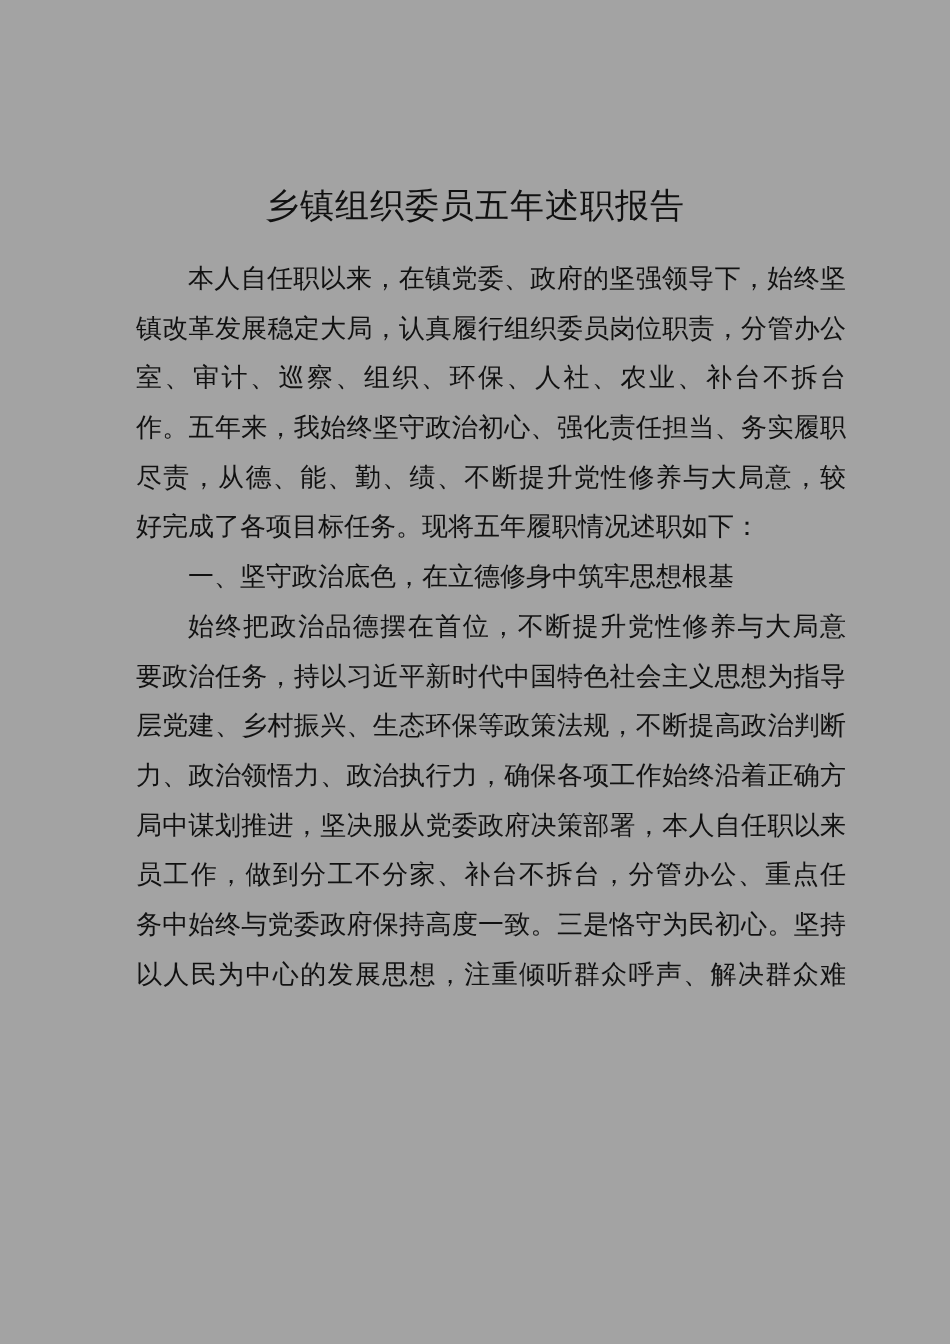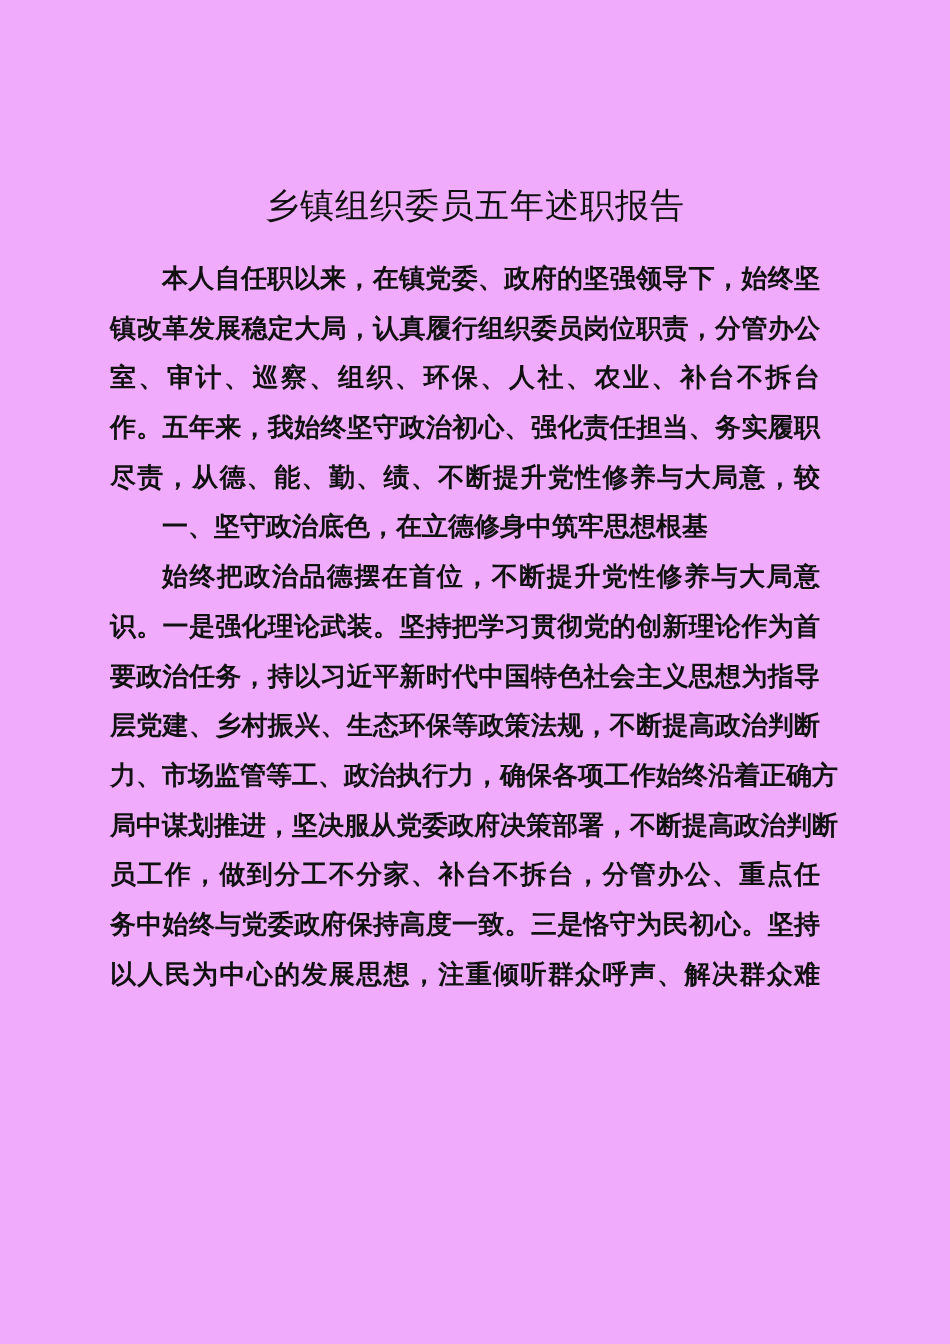--- a/index.html
+++ b/index.html
@@ -13,40 +13,39 @@
       position: relative;
       overflow: hidden;
       font-family: "DejaVu Sans", "Liberation Sans", sans-serif;
       color: #111111;
     }
     .page {
       position: absolute;
       left: 0; top: 0;
       width: 950px;
       height: 1344px;
-      background: #f0abfc;
+      background: #a3a3a3;
     }
     .title {
       position: absolute;
       top: 180px;
       left: 0;
       width: 950px;
       text-align: center;
       font-size: 34px;
       line-height: 50px;
       letter-spacing: 1px;
       color: #111;
       white-space: nowrap;
     }
     .body-text {
       position: absolute;
-      left: 110px;
+      left: 136px;
       top: 254px;
       width: 710px;
-      font-weight: bold;
     }
     .line {
       display: block;
       height: 49.7px;
       line-height: 49.7px;
       font-size: 26px;
       white-space: nowrap;
       text-align: justify;
       text-align-last: justify;
       color: #111;
@@ -63,24 +62,24 @@
 
 <div class="page">
   <div class="title">乡镇组织委员五年述职报告</div>
 
   <div class="body-text">
     <span class="line indent">本人自任职以来，在镇党委、政府的坚强领导下，始终坚</span>
     <span class="line">镇改革发展稳定大局，认真履行组织委员岗位职责，分管办公</span>
     <span class="line">室、审计、巡察、组织、环保、人社、农业、补台不拆台</span>
     <span class="line">作。五年来，我始终坚守政治初心、强化责任担当、务实履职</span>
     <span class="line">尽责，从德、能、勤、绩、不断提升党性修养与大局意，较</span>
+    <span class="line last">好完成了各项目标任务。现将五年履职情况述职如下：</span>
     <span class="line indent last">一、坚守政治底色，在立德修身中筑牢思想根基</span>
     <span class="line indent">始终把政治品德摆在首位，不断提升党性修养与大局意</span>
-    <span class="line">识。一是强化理论武装。坚持把学习贯彻党的创新理论作为首</span>
     <span class="line">要政治任务，持以习近平新时代中国特色社会主义思想为指导</span>
     <span class="line">层党建、乡村振兴、生态环保等政策法规，不断提高政治判断</span>
-    <span class="line">力、市场监管等工、政治执行力，确保各项工作始终沿着正确方</span>
-    <span class="line">局中谋划推进，坚决服从党委政府决策部署，不断提高政治判断</span>
+    <span class="line">力、政治领悟力、政治执行力，确保各项工作始终沿着正确方</span>
+    <span class="line">局中谋划推进，坚决服从党委政府决策部署，本人自任职以来</span>
     <span class="line">员工作，做到分工不分家、补台不拆台，分管办公、重点任</span>
     <span class="line">务中始终与党委政府保持高度一致。三是恪守为民初心。坚持</span>
     <span class="line">以人民为中心的发展思想，注重倾听群众呼声、解决群众难</span>
   </div>
 </div>
 
 </body></html>

